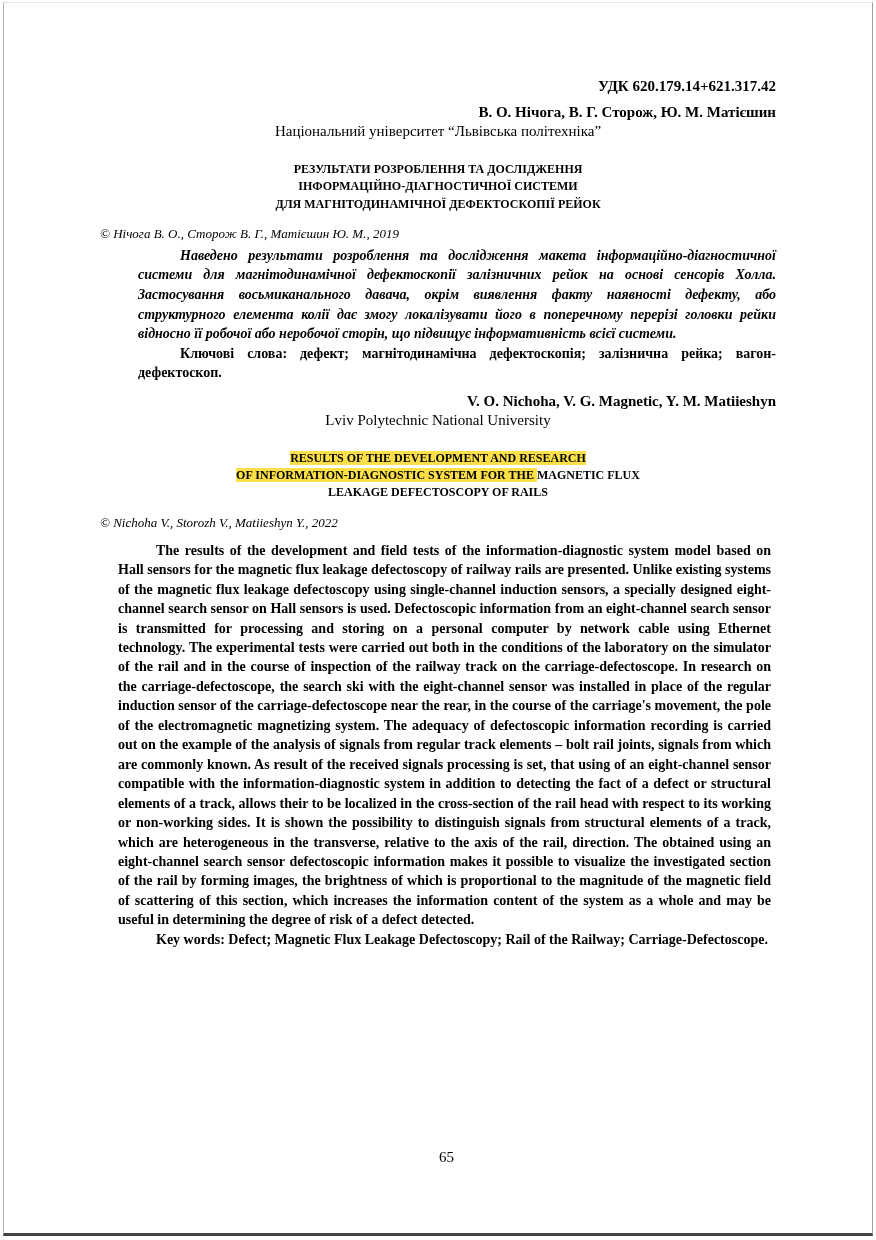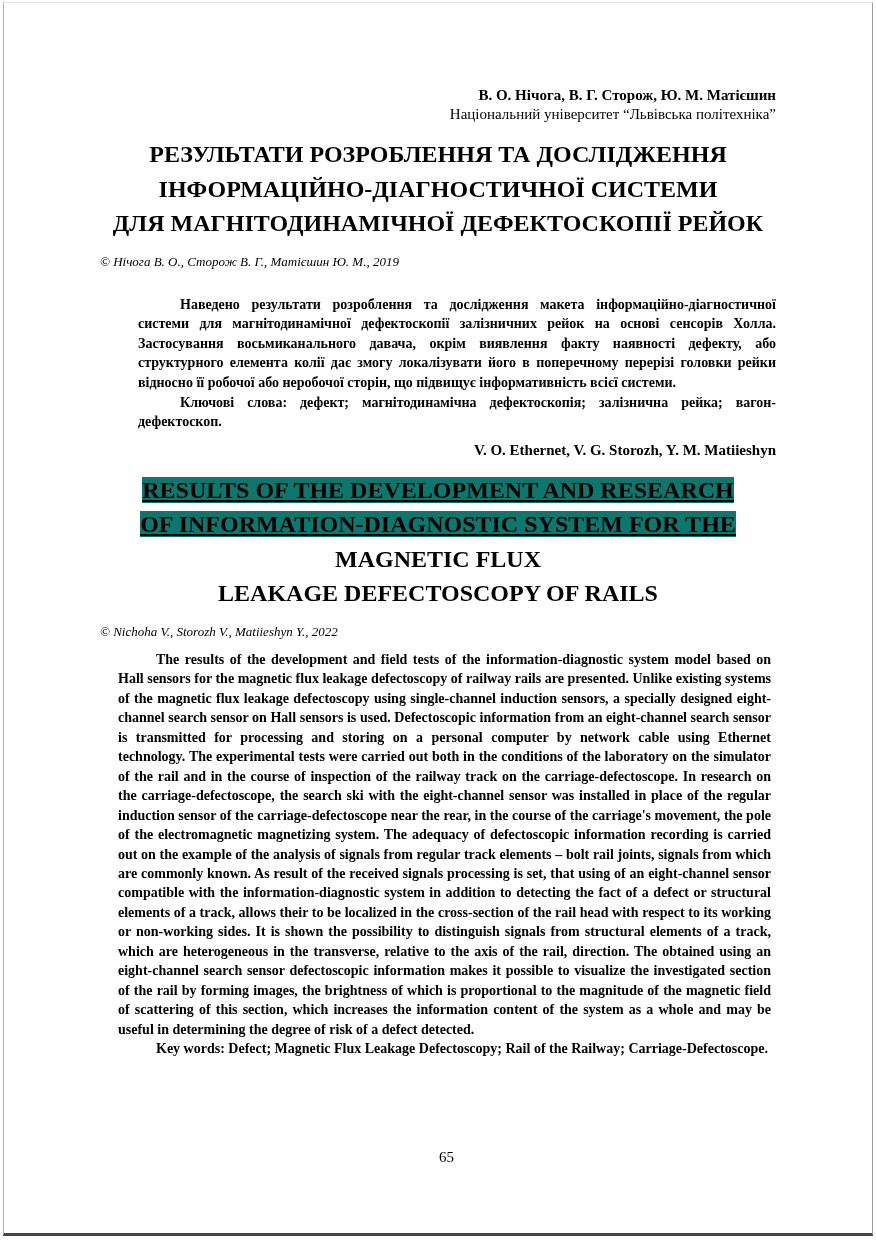--- a/index.html
+++ b/index.html
@@ -11,28 +11,28 @@
     position:absolute;left:3px;top:2px;right:3px;bottom:4px;
     border-left:1px solid #b3b3b3;border-right:1px solid #9f9f9f;
     border-top:1px solid #e6e6e6;border-bottom:3px solid #454545;
     pointer-events:none;
   }
   .content{position:absolute;left:100px;top:78px;width:676px;}
   .right{text-align:right;}
   .center{text-align:center;}
   .udc{font-weight:bold;font-size:15px;}
   .authors{font-weight:bold;font-size:15px;margin-top:9px;}
-  .affil{font-size:15px;margin-top:2px;}
-  .title{font-weight:bold;font-size:24px;line-height:1.44;margin-top:14px;}
-  .title .hl{background:#0f766e;text-decoration:underline;}
+  .affil{font-size:15px;margin-top:2px;text-align:center;}
+  .title{font-weight:bold;font-size:12px;line-height:1.44;margin-top:21px;}
+  .title .hl{background:#fde047;}
   .copyright{font-style:italic;font-size:13px;margin-top:13px;}
   p{margin:0;}
   .abstract-ua{
     font-weight:bold;font-size:14px;line-height:1.4;text-align:justify;
-    margin:25px 0 0 38px;text-indent:42px;
+    margin:4px 0 0 38px;text-indent:42px;font-style:italic;
   }
   .keywords-ua{
     font-weight:bold;font-size:14px;line-height:1.4;text-align:justify;
     margin:0 0 0 38px;text-indent:42px;
   }
   .abstract-en{
     font-weight:bold;font-size:14px;line-height:1.39;text-align:justify;
     margin:10px 5px 0 18px;text-indent:38px;
   }
   .keywords-en{
@@ -45,36 +45,38 @@
     font-size:15px;font-weight:normal;
   }
 </style>
 </head>
 <body>
 
 <div class="scan-frame"></div>
 
 <div class="content">
 
+  <div class="udc right">УДК 620.179.14+621.317.42</div>
 
   <div class="authors right">В. О. Нічога, В. Г. Сторож, Ю. М. Матієшин</div>
   <div class="affil right">Національний університет “Львівська політехніка”</div>
 
   <div class="title center">
     <div>РЕЗУЛЬТАТИ РОЗРОБЛЕННЯ ТА ДОСЛІДЖЕННЯ</div>
     <div>ІНФОРМАЦІЙНО-ДІАГНОСТИЧНОЇ СИСТЕМИ</div>
     <div>ДЛЯ МАГНІТОДИНАМІЧНОЇ ДЕФЕКТОСКОПІЇ РЕЙОК</div>
   </div>
 
   <div class="copyright">© Нічога В. О., Сторож В. Г., Матієшин Ю. М., 2019</div>
 
   <p class="abstract-ua">Наведено результати розроблення та дослідження макета інформаційно-діагностичної системи для магнітодинамічної дефектоскопії залізничних рейок на основі сенсорів Холла. Застосування восьмиканального давача, окрім виявлення факту наявності дефекту, або структурного елемента колії дає змогу локалізувати його в поперечному перерізі головки рейки відносно її робочої або неробочої сторін, що підвищує інформативність всієї системи.</p>
   <p class="keywords-ua">Ключові слова: дефект; магнітодинамічна дефектоскопія; залізнична рейка; вагон-дефектоскоп.</p>
 
-  <div class="authors right block-gap-sm">V. O. Ethernet, V. G. Storozh, Y. M. Matiieshyn</div>
+  <div class="authors right block-gap-sm">V. O. Nichoha, V. G. Magnetic, Y. M. Matiieshyn</div>
+  <div class="affil right">Lviv Polytechnic National University</div>
 
   <div class="title center">
     <div><span class="hl">RESULTS OF THE DEVELOPMENT AND RESEARCH</span></div>
     <div><span class="hl">OF INFORMATION-DIAGNOSTIC SYSTEM FOR THE </span><span>MAGNETIC FLUX</span></div>
     <div>LEAKAGE DEFECTOSCOPY OF RAILS</div>
   </div>
 
   <div class="copyright">© Nichoha V., Storozh V., Matiieshyn Y., 2022</div>
 
   <p class="abstract-en">The results of the development and field tests of the information-diagnostic system model based on Hall sensors for the magnetic flux leakage defectoscopy of railway rails are presented. Unlike existing systems of the magnetic flux leakage defectoscopy using single-channel induction sensors, a specially designed eight-channel search sensor on Hall sensors is used. Defectoscopic information from an eight-channel search sensor is transmitted for processing and storing on a personal computer by network cable using Ethernet technology. The experimental tests were carried out both in the conditions of the laboratory on the simulator of the rail and in the course of inspection of the railway track on the carriage-defectoscope. In research on the carriage-defectoscope, the search ski with the eight-channel sensor was installed in place of the regular induction sensor of the carriage-defectoscope near the rear, in the course of the carriage's movement, the pole of the electromagnetic magnetizing system. The adequacy of defectoscopic information recording is carried out on the example of the analysis of signals from regular track elements – bolt rail joints, signals from which are commonly known. As result of the received signals processing is set, that using of an eight-channel sensor compatible with the information-diagnostic system in addition to detecting the fact of a defect or structural elements of a track, allows their to be localized in the cross-section of the rail head with respect to its working or non-working sides. It is shown the possibility to distinguish signals from structural elements of a track, which are heterogeneous in the transverse, relative to the axis of the rail, direction. The obtained using an eight-channel search sensor defectoscopic information makes it possible to visualize the investigated section of the rail by forming images, the brightness of which is proportional to the magnitude of the magnetic field of scattering of this section, which increases the information content of the system as a whole and may be useful in determining the degree of risk of a defect detected.</p>

